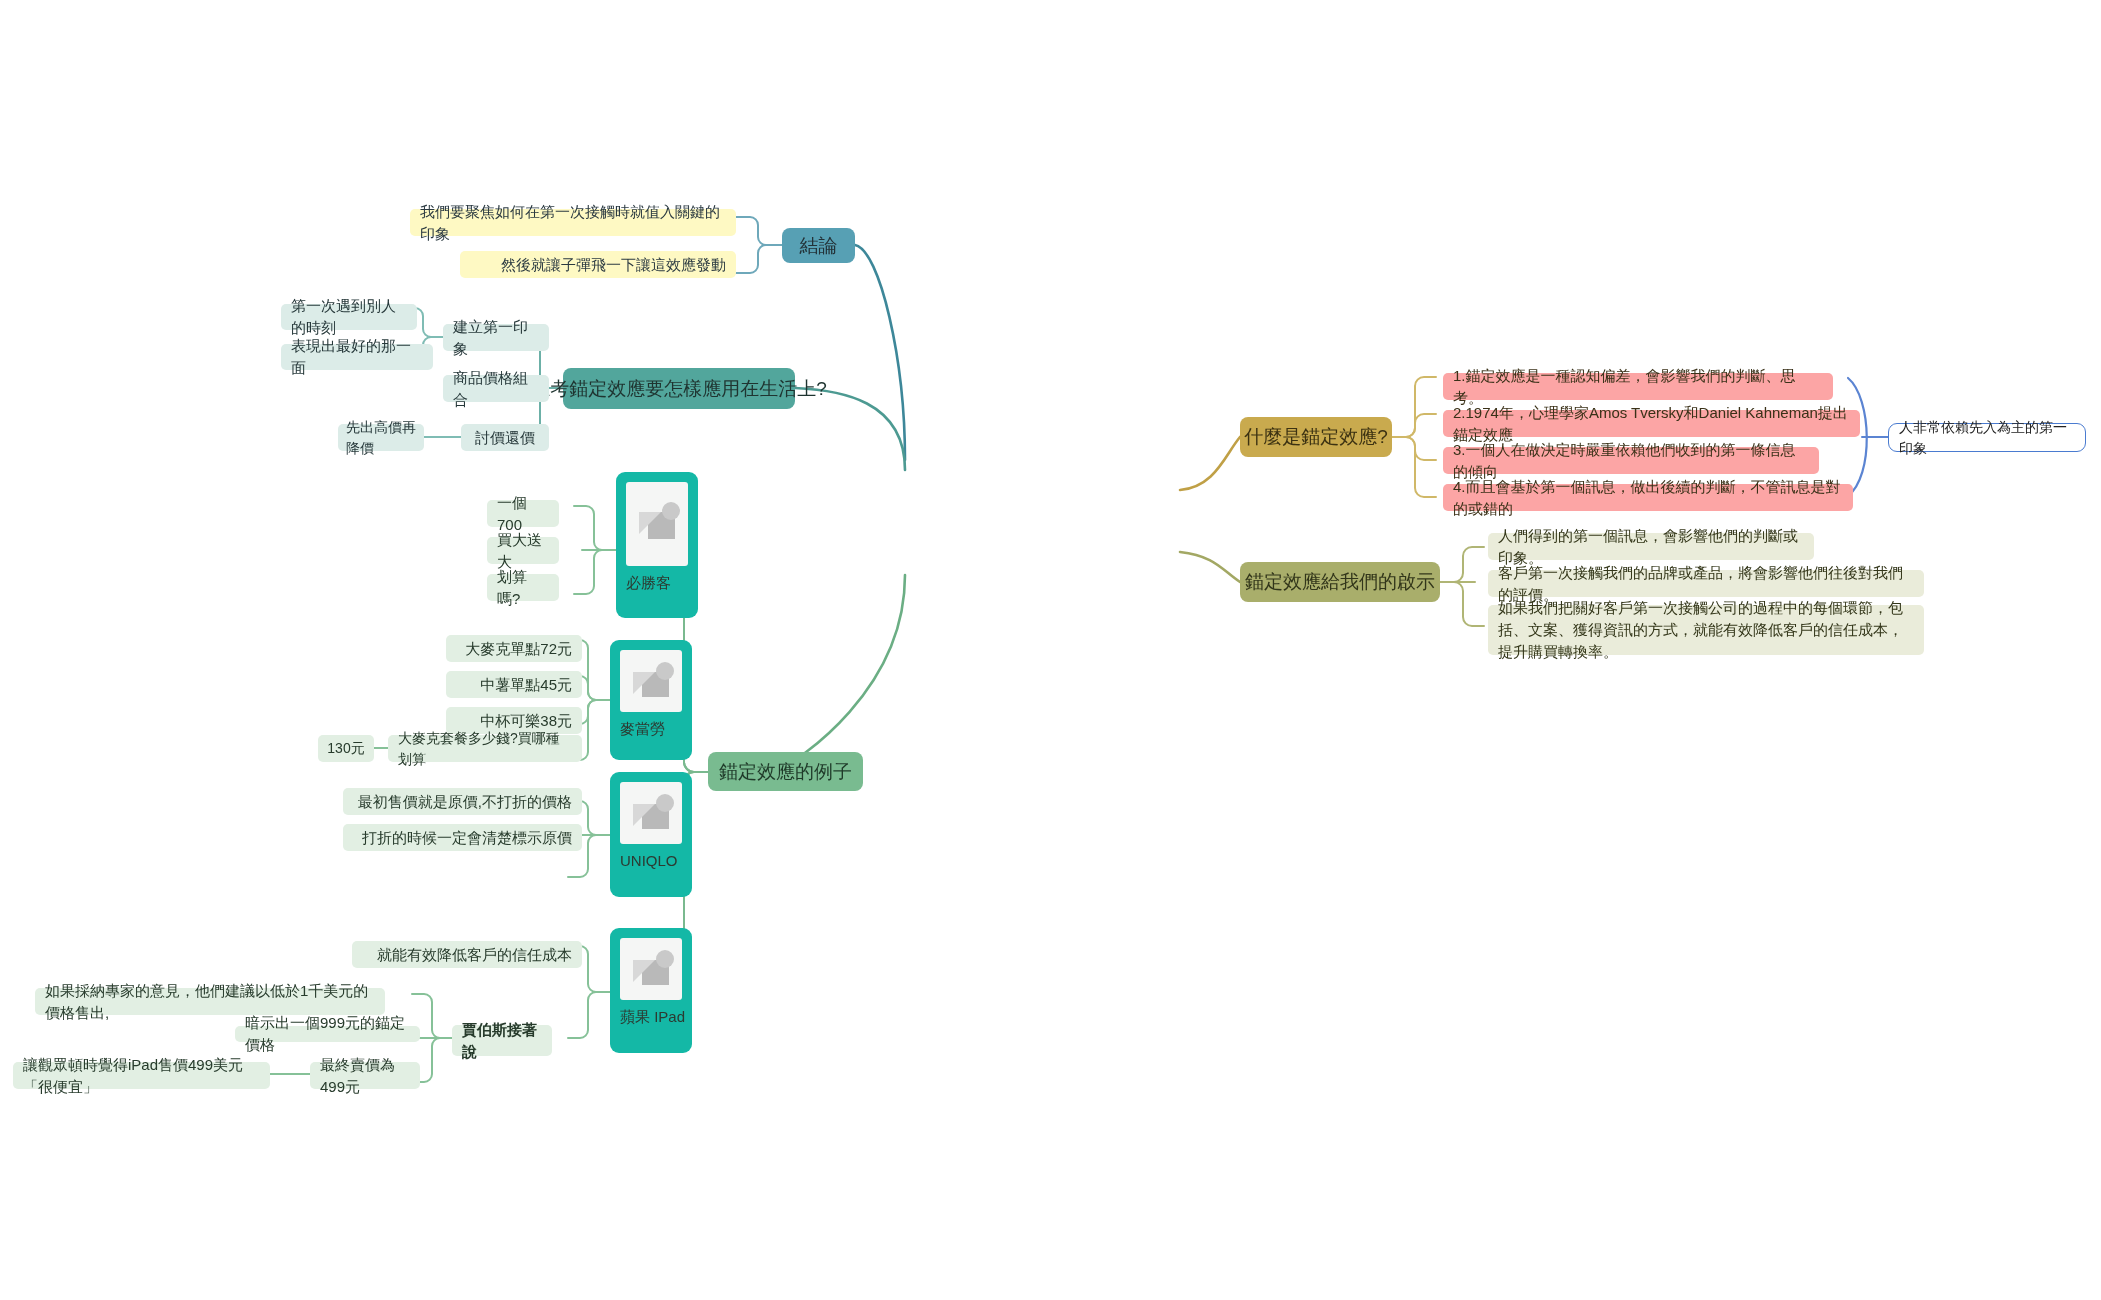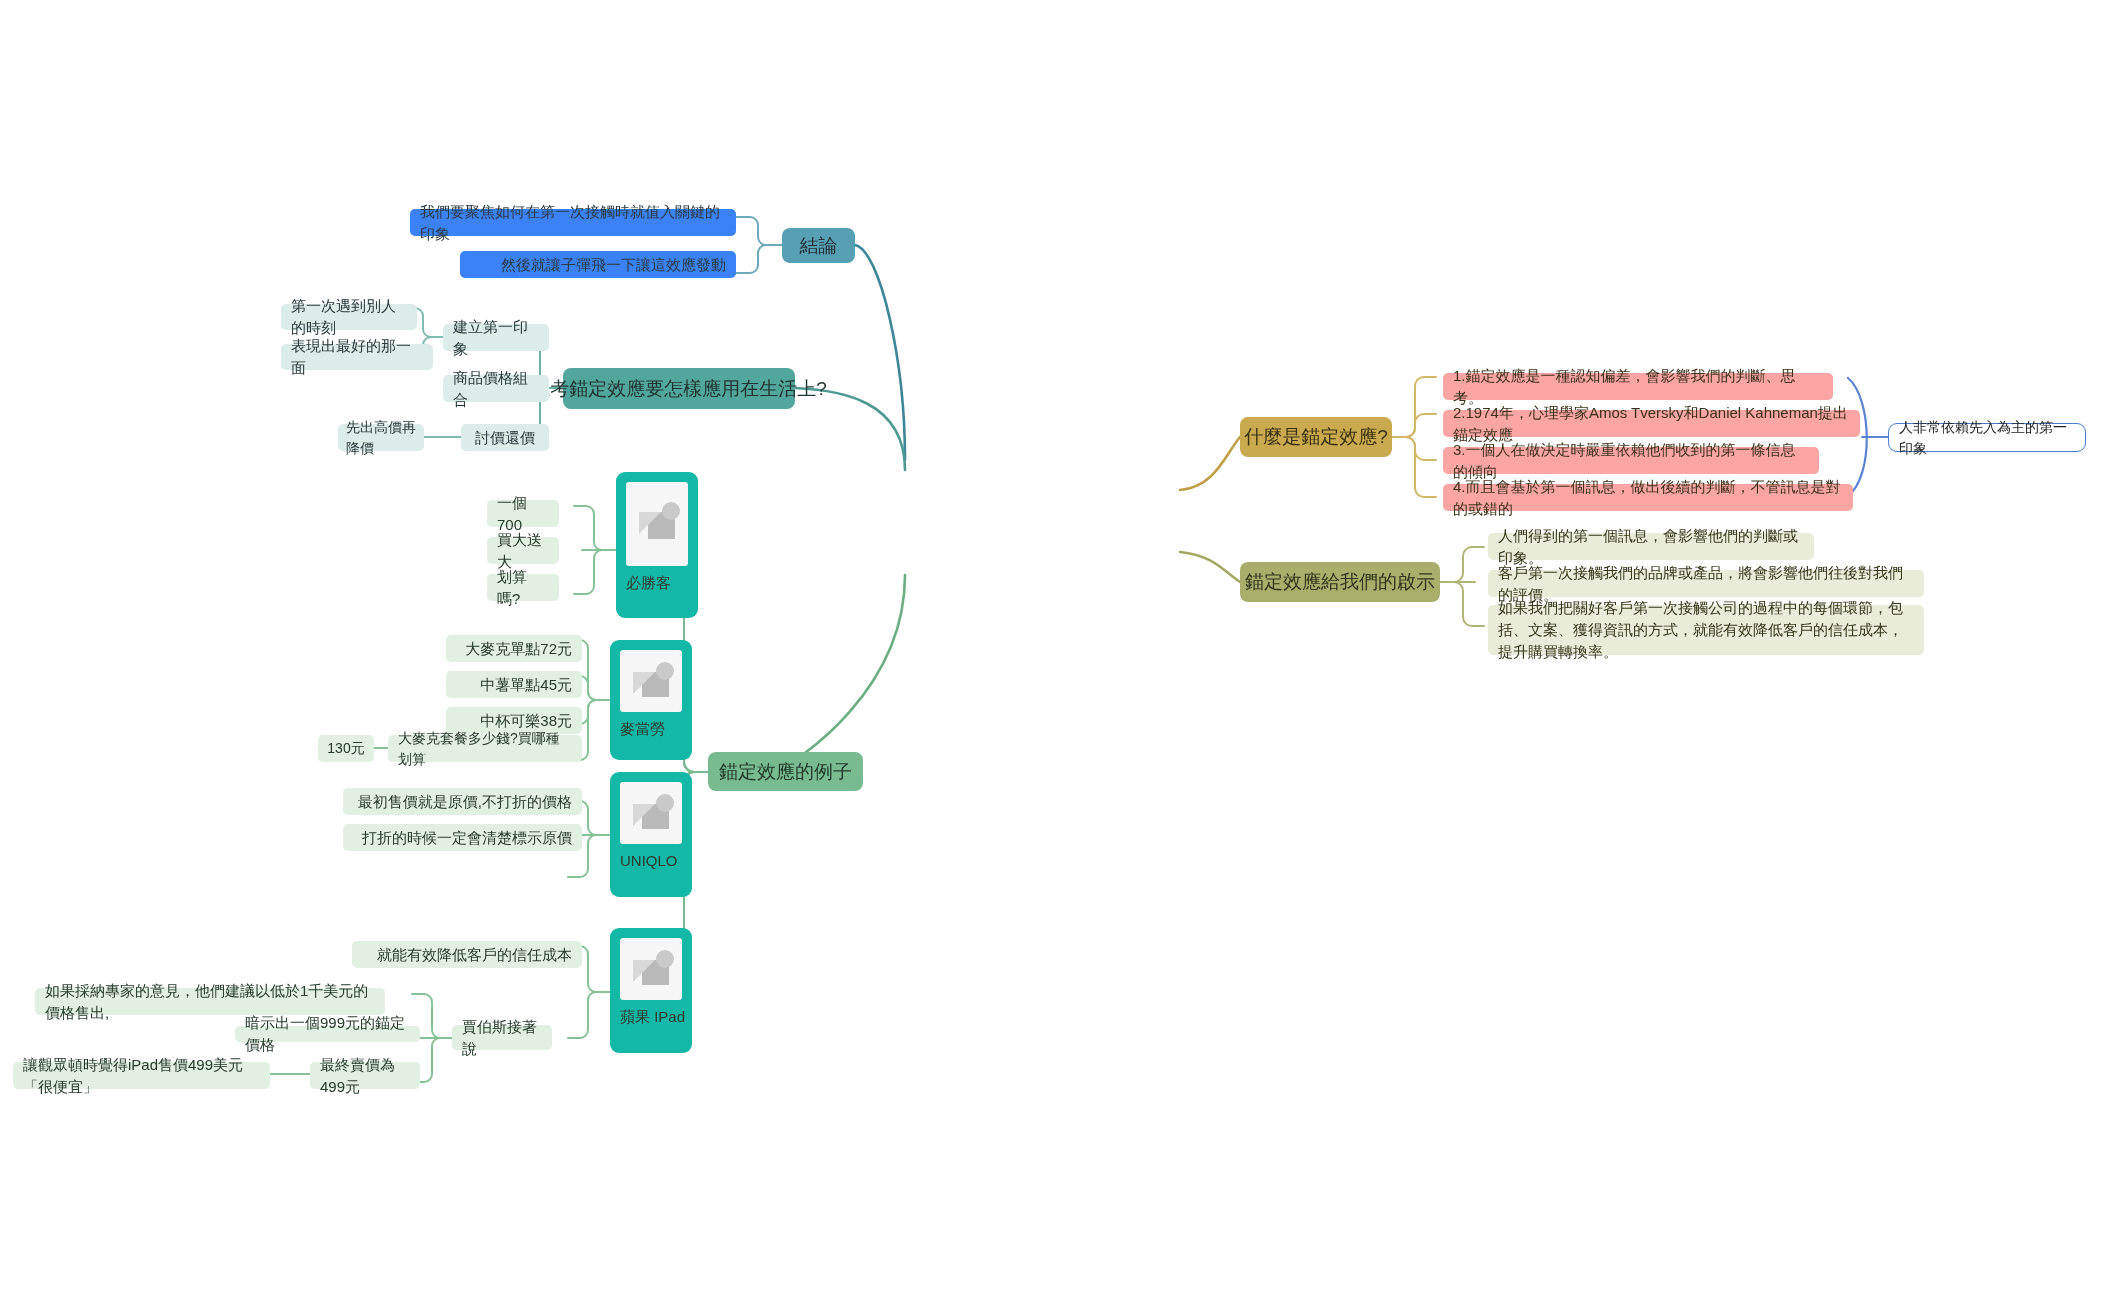--- a/index.html
+++ b/index.html
@@ -60,21 +60,21 @@
   .leaf {
     position: absolute;
     display: flex;
     align-items: center;
     border-radius: 5px;
     font-size: 15px;
     line-height: 1.45;
     padding: 5px 10px;
     color: #2f3b41;
   }
-  .leaf.t-blue  { background: #3b82f6; color: #2b3a41; }
+  .leaf.t-blue  { background: #fef9c3; color: #2b3a41; }
   .leaf.t-teal  { background: #dcece8; color: #26383a; }
   .leaf.t-green { background: #e2efe3; color: #273b2c; }
   .leaf.t-cream { background: #fca5a5; color: #3a3118; }
   .leaf.t-olive { background: #eaecda; color: #333619; }
   .leaf.center-txt { justify-content: center; }
   .leaf.right-txt { justify-content: flex-end; }
 
   .leaf.outline {
     background: #ffffff;
     border: 1.5px solid #4a7bd0;
@@ -289,21 +289,21 @@
         <rect x="22" y="22" width="27" height="25" fill="#b9b9b9"></rect>
         <path d="M13 22 L35 22 L13 44 Z" fill="#d8d8d8"></path>
         <circle cx="45" cy="21" r="9" fill="#c9c9c9"></circle>
       </svg>
     </div>
     <div class="cap">蘋果 IPad</div>
   </div>
   <div class="leaf t-green right-txt" style="left:352px; top:941px; width:230px; height:27px;">
     <span>就能有效降低客戶的信任成本</span>
   </div>
-  <div class="leaf t-green center-txt" style="left:452px; top:1025px; width:100px; height:25px;">
+  <div class="leaf t-green center-txt" style="left:452px; top:1025px; width:100px; height:31px;font-weight:bold;">
     <span>賈伯斯接著說</span>
   </div>
 
   <div class="leaf t-green" style="left:35px; top:988px; width:350px; height:27px;">
     <span>如果採納專家的意見，他們建議以低於1千美元的價格售出,</span>
   </div>
   <div class="leaf t-green right-txt" style="left:235px; top:1026px; width:185px; height:16px;">
     <span>暗示出一個999元的錨定價格</span>
   </div>
   <div class="leaf t-green right-txt" style="left:310px; top:1062px; width:110px; height:27px;">

